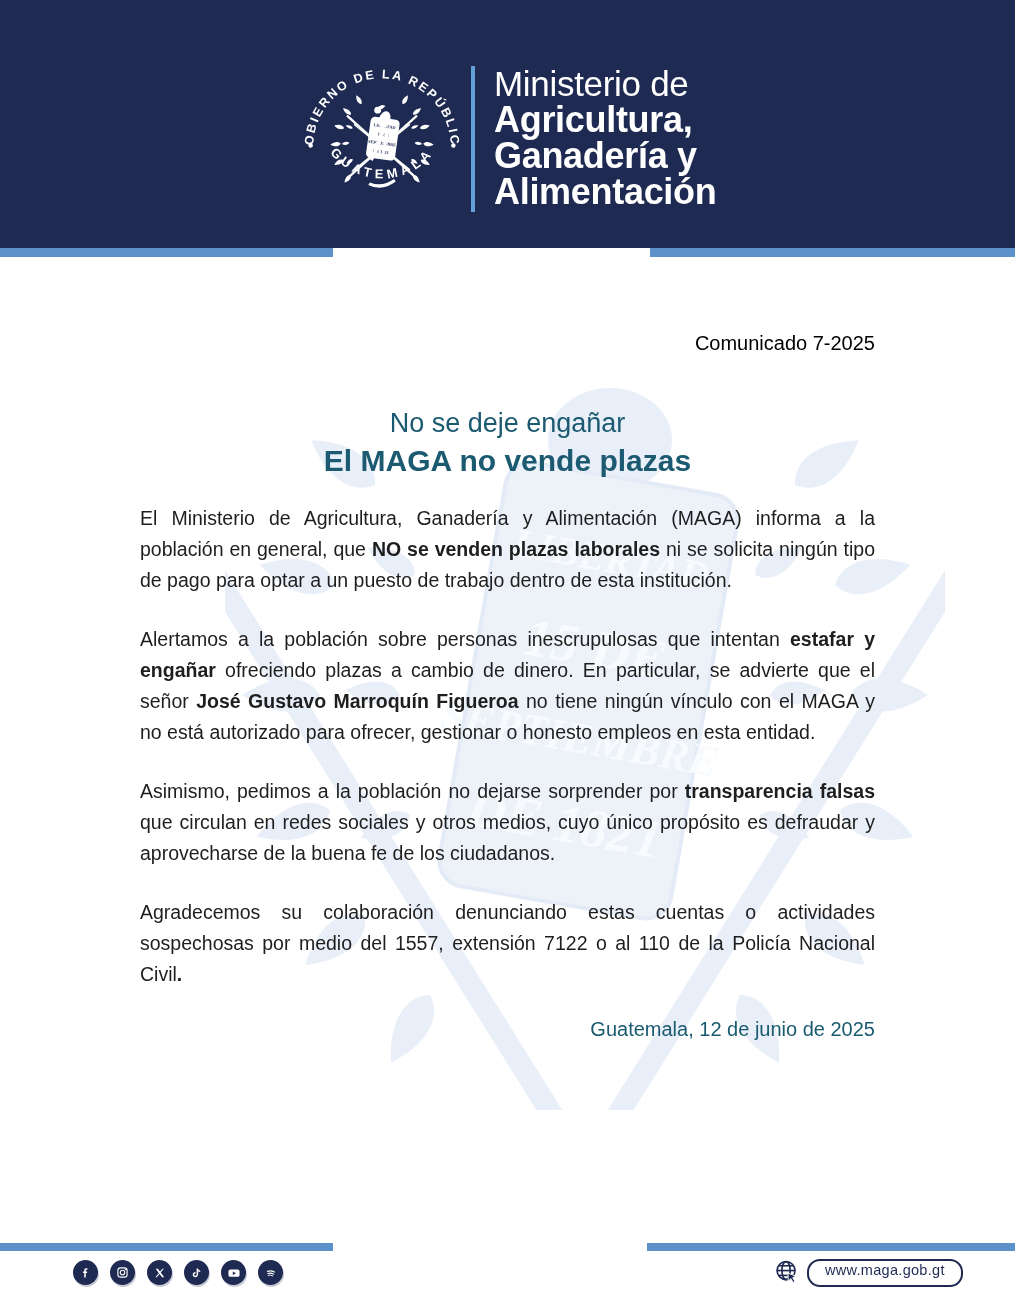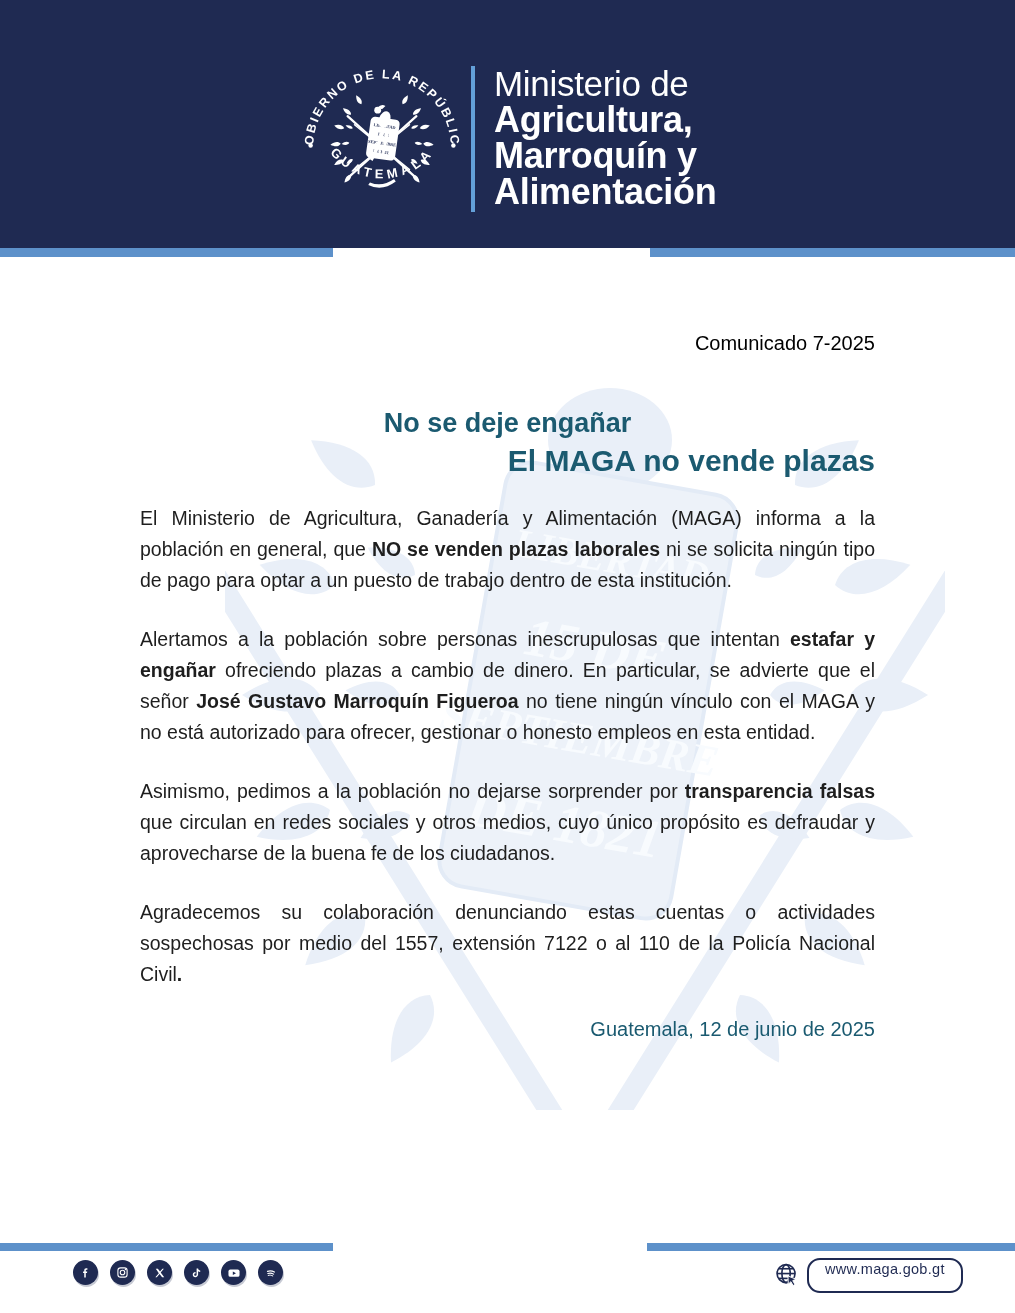--- a/index.html
+++ b/index.html
@@ -18,34 +18,34 @@
   .ministry .fat{font-size:36px; font-weight:700; line-height:36px;}
   .strip{position:absolute; height:9px; background:#5D91CA; z-index:2;}
   .strip.t-left{left:0; top:248px; width:333px;}
   .strip.t-right{left:650px; top:248px; width:365px;}
   .strip.b-left{left:0; top:1243px; width:333px; height:8px;}
   .strip.b-right{left:647px; top:1243px; width:368px; height:8px;}
   
   .main{position:absolute; left:140px; top:332px; width:735px; z-index:1;}
   .comunicado{font-size:20px; color:#000000; text-align:right; font-weight:400;}
   .title-block{margin-top:52px; text-align:center; color:#1B5A70;}
-  .title-1{font-size:27px; font-weight:700; margin:0; line-height:33px;}
-  .title-2{font-size:30px; font-weight:700; margin:2px 0 18px 0; line-height:37px;text-align:right;}
+  .title-1{font-size:27px; font-weight:400; margin:0; line-height:33px;}
+  .title-2{font-size:30px; font-weight:700; margin:2px 0 18px 0; line-height:37px;}
   .paras{margin-top:24px;}
   .para{font-size:19.5px; line-height:31px; color:#1E1E1E; text-align:justify; margin:0 0 28px 0;}
   .para b{font-weight:700;}
   .dateline{font-size:20px; color:#1A5A70; text-align:right; margin-top:2px;}
   
   .social-row{position:absolute; left:73px; top:1260px; display:flex; gap:12px; z-index:2;}
   .social-circle{width:25px; height:25px; border-radius:50%; background:#1F2A52;
     display:flex; align-items:center; justify-content:center; box-shadow:1px 2px 0 rgba(31,42,82,0.25);}
   .social-circle svg{display:block;}
   .website{position:absolute; left:773px; top:1258px; display:flex; align-items:center; z-index:2;}
   .globe{width:29px; height:29px; margin-right:5px;}
-  .url-pill{border:2px solid #1F2A52; border-radius:13px; padding:1px 16px 14px 16px;
+  .url-pill{border:2px solid #1F2A52; border-radius:13px; padding:1px 16px 7px 16px;
     font-size:14.5px; color:#1F2A52; font-weight:400; letter-spacing:0.3px; white-space:nowrap;}
 </style>
 </head>
 <body>
 
 <div class="page">
 
   <svg class="watermark" viewBox="0 0 720 745" aria-hidden="true">
     <defs>
       <path id="wleaf" d="M0,-78 C22,-44 22,-14 0,0 C-22,-14 -22,-44 0,-78 Z"></path>
@@ -153,21 +153,21 @@
         <path d="M100,82 C96,96 92,108 86,120 l3,2 C96,110 100,98 104,84 Z"></path>
         <path d="M104,83 C103,96 102,106 99,117 l2.6,1 C105,107 107,96 108,85 Z"></path>
       </g>
     </svg>
 
     <div class="header-divider"></div>
 
     <div class="ministry">
       <div class="thin">Ministerio de</div>
       <div class="fat">Agricultura,</div>
-      <div class="fat">Marroquín y</div>
+      <div class="fat">Ganadería y</div>
       <div class="fat">Alimentación</div>
     </div>
   </header>
 
   <div class="strip t-left"></div>
   <div class="strip t-right"></div>
 
   <main class="main">
     <div class="comunicado">Comunicado 7-2025</div>
     <div class="title-block">

